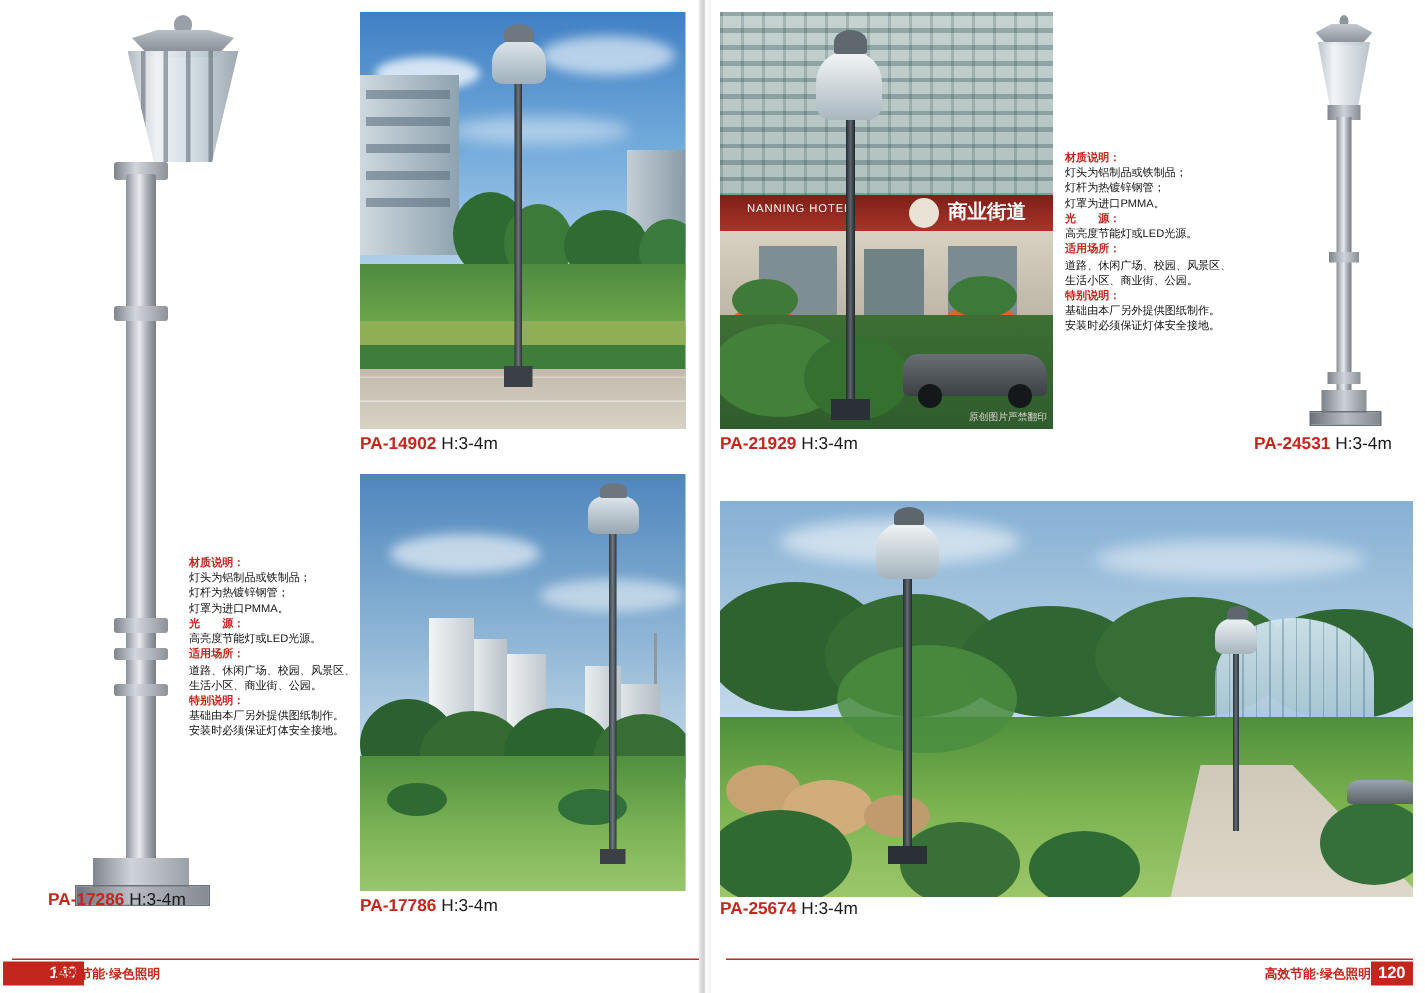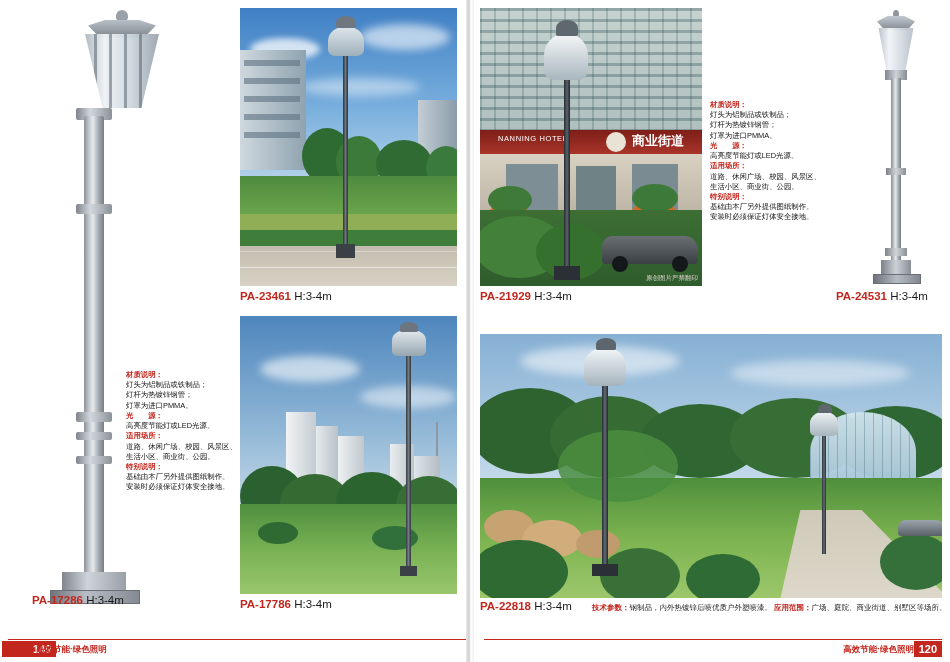--- a/index.html
+++ b/index.html
@@ -231,21 +231,21 @@
 
     <div class="road" style="left:0; bottom:18px; width:100%; height:1px; background:rgba(255,255,255,.5);"></div>
     <div class="road" style="left:0; bottom:34px; width:100%; height:1px; background:rgba(255,255,255,.35);"></div>
 
     <div class="pole-s" style="left:103px; top:44px; width:5px; height:206px; background:linear-gradient(to right,#2f3439,#6d747b,#2b3035);"></div>
     <div class="lum" style="left:88px; top:18px; width:36px; height:30px; background:linear-gradient(to bottom,#dfe7ec,#9fb0bb); border-radius:50% 50% 20% 20%;"></div>
     <div class="lum" style="left:96px; top:8px; width:20px; height:12px; background:#6f7880; border-radius:50% 50% 10% 10%;"></div>
     <div class="pole-s" style="left:96px; top:236px; width:19px; height:14px; background:#3a4046;"></div>
   </div>
   <div class="caption" style="left:240px; top:290px;">
-    <span>PA-23461</span>
+    <span>PA-14902</span>
     <span class="h">H:3-4m</span>
   </div>
 
   <div class="photo" style="left:240px; top:316px; width:217px; height:278px;">
     <div class="sky-grad" style="background:linear-gradient(to bottom,#4e86bd 0%,#8fb6d6 40%,#cfe0ec 75%,#e6eff5 100%);"></div>
     <div class="blob" style="left:20px; top:40px; width:100px; height:26px; background:rgba(255,255,255,.6); filter:blur(4px);"></div>
     <div class="blob" style="left:120px; top:70px; width:96px; height:22px; background:rgba(255,255,255,.5); filter:blur(4px);"></div>
 
     <div class="bldg" style="left:46px; top:96px; width:30px; height:86px; background:linear-gradient(to right,#f2f4f5,#c3ccd2);"></div>
     <div class="bldg" style="left:76px; top:110px; width:22px; height:72px; background:linear-gradient(to right,#e6eaec,#b8c2c9);"></div>
@@ -383,26 +383,22 @@
     <div class="lum" style="left:116px; top:4px; width:20px; height:12px; background:#5e666d; border-radius:50% 50% 10% 10%;"></div>
     <div class="pole-s" style="left:112px; top:230px; width:26px; height:12px; background:#2a3036;"></div>
 
     <div class="pole-s" style="left:342px; top:100px; width:4px; height:120px; background:linear-gradient(to right,#2b3137,#646c74,#262c32);"></div>
     <div class="lum" style="left:330px; top:78px; width:28px; height:24px; background:linear-gradient(to bottom,#eef3f6,#a7b5bd); border-radius:46% 46% 20% 20%;"></div>
     <div class="lum" style="left:338px; top:70px; width:14px; height:9px; background:#5f676e; border-radius:50% 50% 10% 10%;"></div>
 
     <div class="bldg" style="left:418px; top:186px; width:46px; height:16px; background:linear-gradient(to bottom,#9aa4ac,#5a6167); border-radius:8px 8px 3px 3px;"></div>
   </div>
   <div class="caption" style="left:480px; top:600px;">
-    <span>PA-22818</span>
-    <span class="h">H:3-4m</span>
-  </div>
-  <div class="caption-extra" style="left:592px; top:603px;">
-    <span class="red">技术参数：</span><span>钢制品，内外热镀锌后喷优质户外塑喷漆。</span>
-    <span class="red">应用范围：</span><span>广场、庭院、商业街道、别墅区等场所。</span>
+    <span>PA-25674</span>
+    <span class="h">H:3-4m</span>
   </div>
 
   <div class="foot-rule" style="left:8px; width:458px;"></div>
   <div class="foot-rule" style="left:484px; width:458px;"></div>
 
   <div class="pgnum" style="left:2px;padding-left:31px;">149</div>
   <div class="foot-text" style="left:36px;">高效节能·绿色照明</div>
 
   <div class="pgnum" style="right:8px;">120</div>
   <div class="foot-text" style="right:36px;">高效节能·绿色照明</div>

